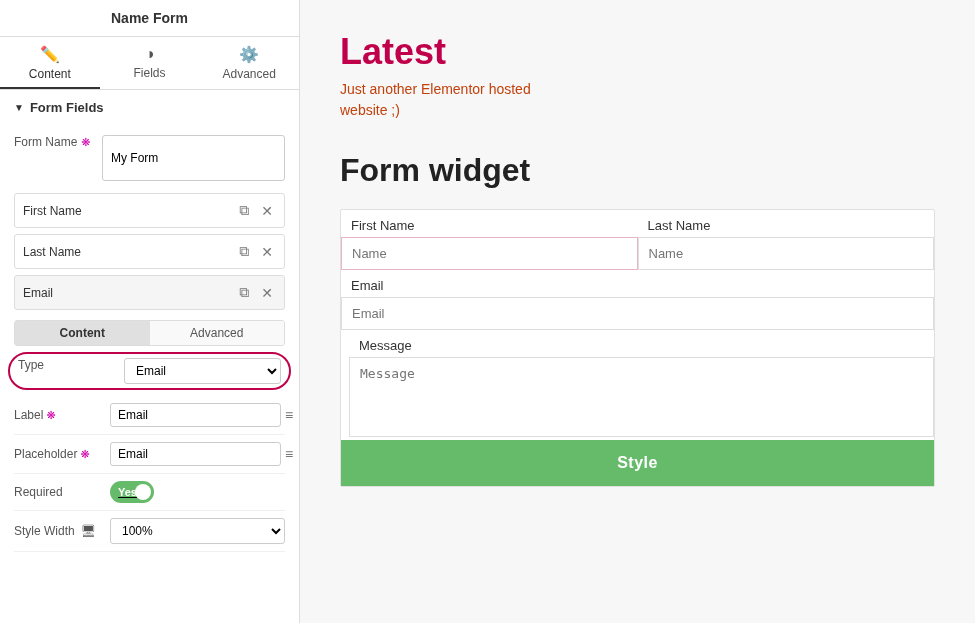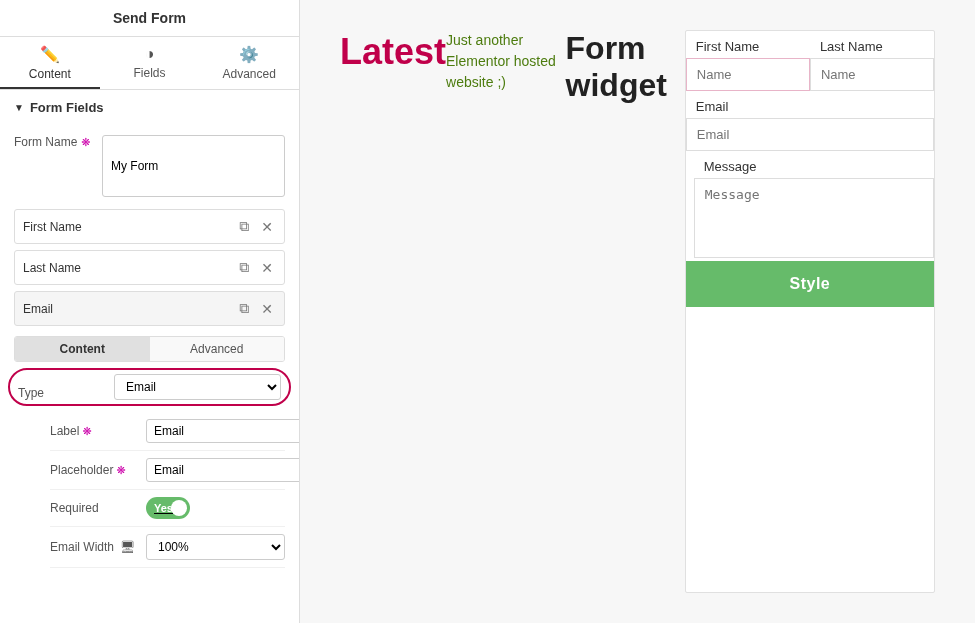--- a/index.html
+++ b/index.html
@@ -77,21 +77,21 @@
       align-items: center;
       gap: 4px;
       font-size: 12px;
       color: #555;
       min-width: 80px;
     }
     .dynamic-icon { color: #c0a; font-size: 11px; }
     .form-name-input {
       flex: 1;
       border: 1px solid #ccc;
-      padding: 23px 8px;
+      padding: 15px 8px;
       font-size: 12px;
       border-radius: 3px;
     }
 
     
     .field-row {
       display: flex;
       align-items: center;
       border: 1px solid #ddd;
       border-radius: 3px;
@@ -149,21 +149,20 @@
     
     .settings-section {
       padding: 0 14px;
     }
     .setting-row {
       display: flex;
       align-items: center;
       padding: 7px 0;
       border-bottom: 1px solid #f0f0f0;
       gap: 6px;
-      margin-left: 36px;
     }
     .setting-label {
       min-width: 90px;
       font-size: 12px;
       color: #555;
       display: flex;
       align-items: center;
       gap: 3px;
     }
     .setting-value {
@@ -225,44 +224,44 @@
       color: #fff;
       margin-left: 5px;
       font-weight: bold;
     }
 
     
     .right-panel {
       flex: 1;
       background: #f7f7f7;
       display: flex;
-      flex-direction: row;
+      flex-direction: column;
       padding: 30px 40px;
       position: relative;
     }
 
     .site-title {
       color: #c0004a;
       font-size: 36px;
       font-weight: bold;
       line-height: 1.2;
       margin-bottom: 6px;
     }
     .site-subtitle {
       font-size: 14px;
-      color: #4d7c0f;
-      margin-bottom: 24px;
+      color: #c2410c;
+      margin-bottom: 31px;
       line-height: 1.5;
     }
 
     .widget-title {
       font-size: 32px;
       font-weight: bold;
       color: #222;
-      margin-bottom: 36px;
+      margin-bottom: 20px;
     }
 
     
     .form-preview {
       background: #fff;
       border: 1px solid #e0e0e0;
       border-radius: 2px;
       padding: 0;
     }
 
@@ -328,29 +327,29 @@
       display: flex;
       align-items: center;
       justify-content: center;
       cursor: pointer;
       color: #888;
       font-size: 10px;
     }
 
     .type-row-inner {
       display: flex;
-      align-items: flex-end;
-      gap: 6px;
+      align-items: flex-start;
+      gap: 16px;
     }
   </style>
 </head>
 <body>
 
 <div class="left-panel">
-  <div class="panel-title">Send Form</div>
+  <div class="panel-title">Name Form</div>
 
   <div class="top-tabs">
     <div class="top-tab active">
       <span class="tab-icon">✏️</span>
       <span>Content</span>
     </div>
     <div class="top-tab">
       <span class="tab-icon">◑</span>
       <span>Fields</span>
     </div>
@@ -450,21 +449,21 @@
           <div class="toggle">
             <span class="toggle-label">Yes</span>
             <div class="toggle-knob"></div>
           </div>
         </div>
       </div>
     </div>
 
     <div class="setting-row">
       <div class="setting-label">
-        <span>Email Width</span>
+        <span>Style Width</span>
         <span style="font-size:12px; margin-left:3px;">🖥</span>
       </div>
       <div class="setting-value">
         <select class="setting-select">
           <option>100%</option>
           <option>75%</option>
           <option>66%</option>
           <option>50%</option>
           <option>33%</option>
           <option>25%</option>

